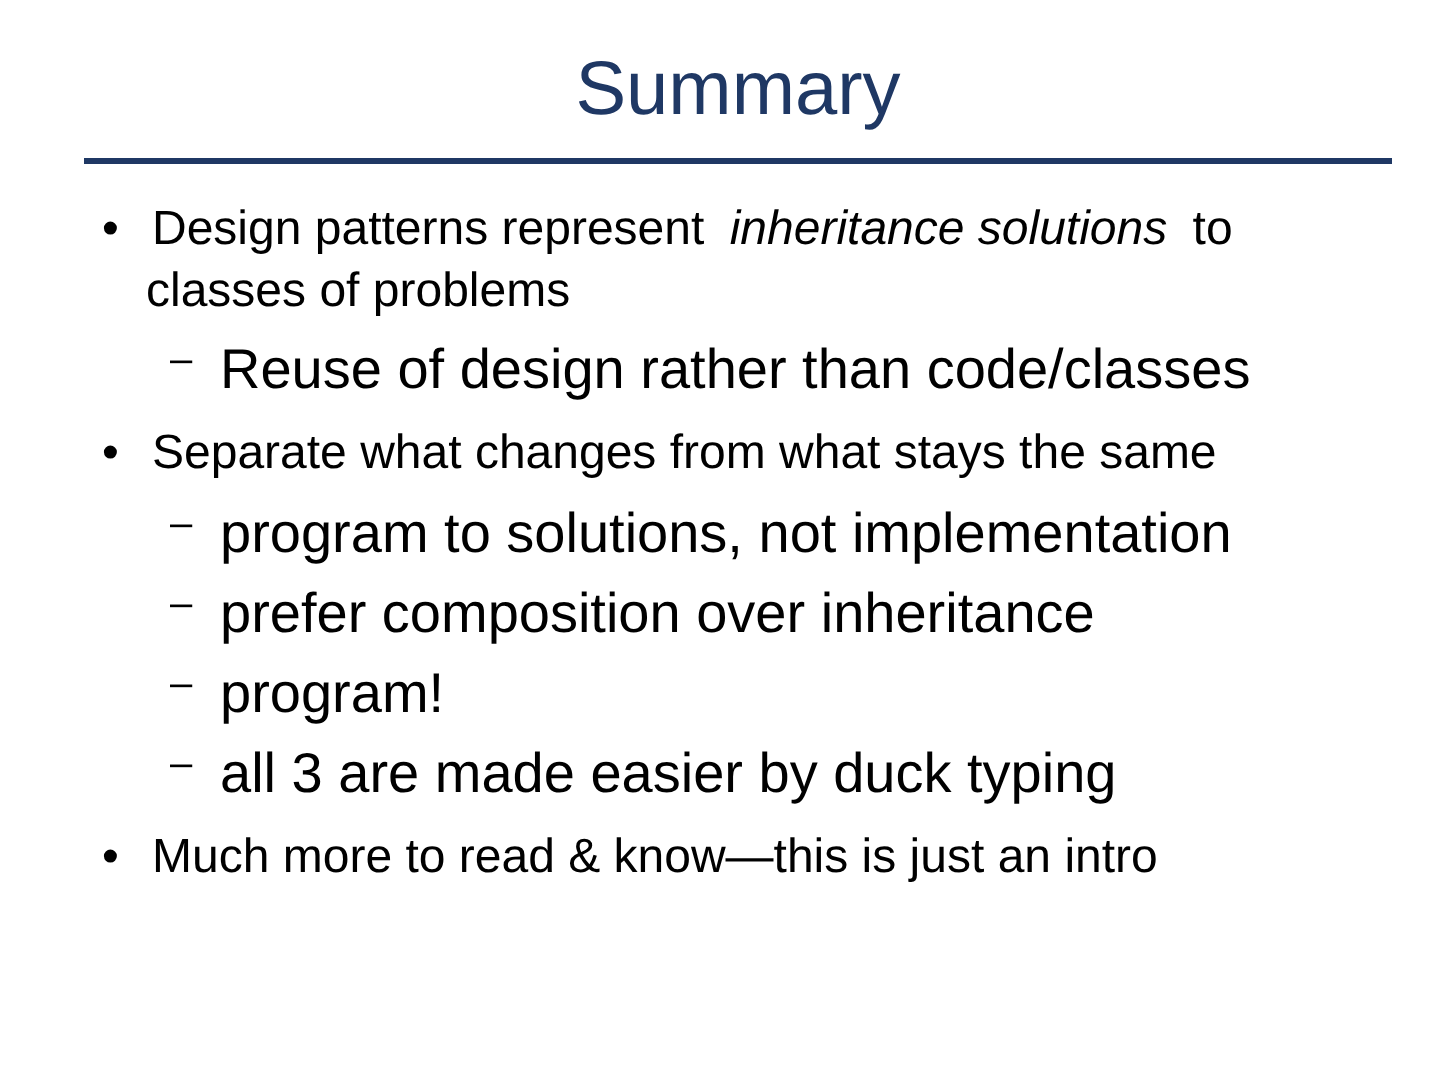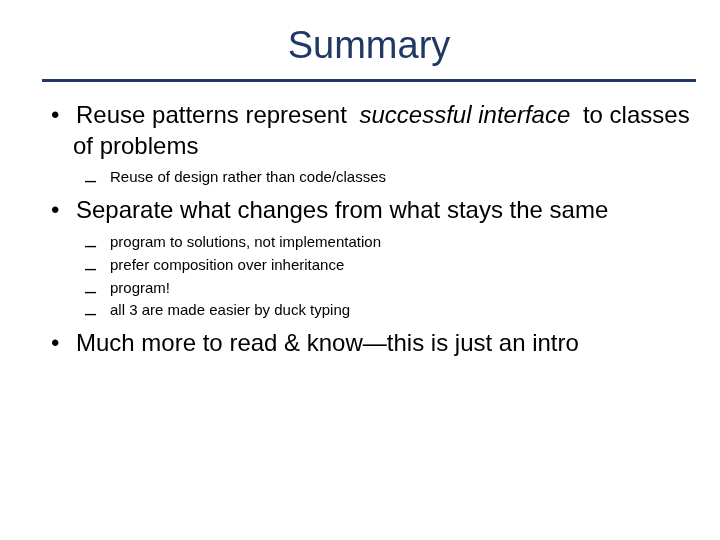--- a/index.html
+++ b/index.html
@@ -45,21 +45,21 @@
   }
   ul.level2 {
     list-style: none;
     padding-left: 0;
     margin-top: 6px;
     margin-bottom: 8px;
   }
   ul.level2 > li {
     position: relative;
     padding-left: 28px;
-    font-size: 15px;
+    font-size: 28px;
     line-height: 1.32;
     margin-bottom: 2px;
   }
   ul.level2 > li::before {
     content: "–";
     position: absolute;
     left: 6px;
     top: 0;
     font-size: 20px;
   }
@@ -67,21 +67,21 @@
 </style>
 </head>
 <body>
 
 <div class="slide">
   <h1 class="title">Summary</h1>
 
   <ul class="level1">
 
     <li>
-      <span>Reuse patterns represent </span><span class="italic">successful interface</span><span> to classes of problems</span>
+      <span>Design patterns represent </span><span class="italic">inheritance solutions</span><span> to classes of problems</span>
       <ul class="level2">
         <li><span>Reuse of design rather than code/classes</span></li>
       </ul>
     </li>
 
 
     <li>
       <span>Separate what changes from what stays the same</span>
       <ul class="level2">
         <li><span>program to solutions, not implementation</span></li>

